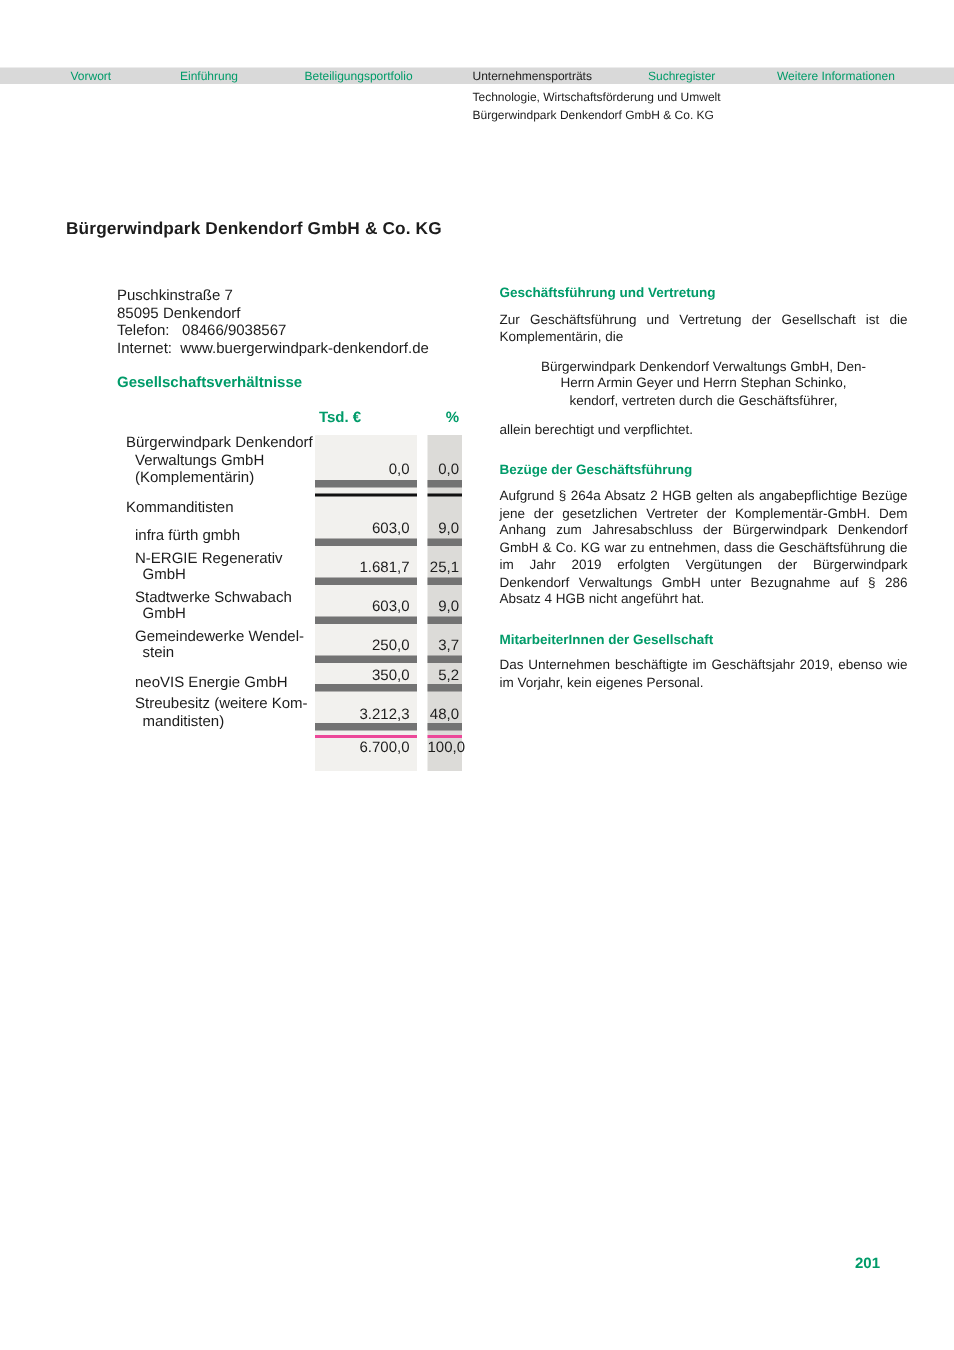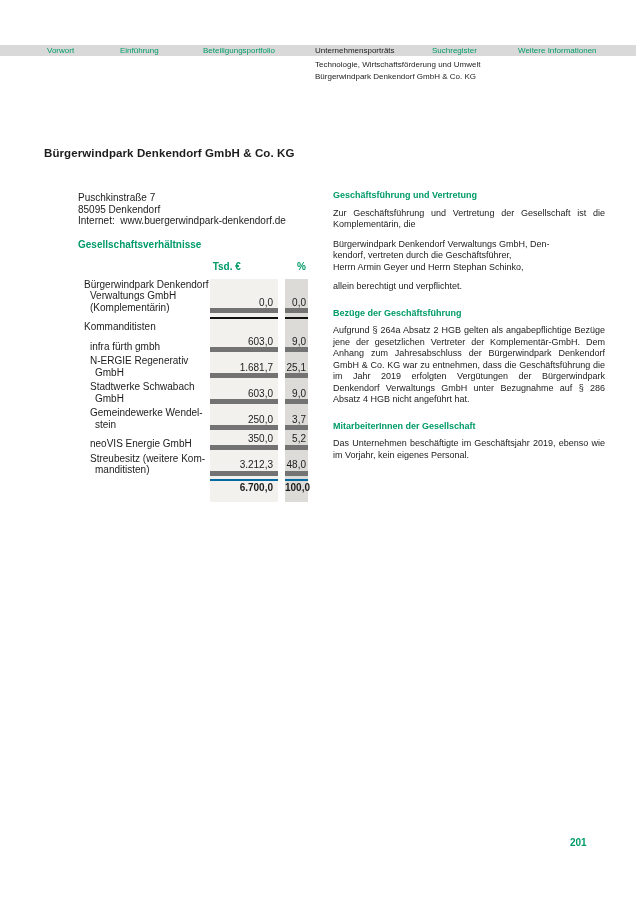--- a/index.html
+++ b/index.html
@@ -18,21 +18,21 @@
 
   
   .leftcol{position:absolute;left:78px;top:192px;width:230px;font-size:10px;line-height:11.5px;}
   .rightcol{position:absolute;left:333px;top:190px;width:272px;font-size:9px;line-height:11.5px;}
 
   .addr div{white-space:pre;}
   .greenhead{color:#009b69;font-weight:bold;}
   .lc-head1{margin-top:12px;}
   .lc-head2{margin-top:20px;margin-bottom:6px;}
   .para{text-align:justify;margin:0 0 8px 0;}
-  .center-block{text-align:left;margin:0 0 8px 0;}
+  .center-block{text-align:center;margin:0 0 8px 0;}
   .sec-head{margin-bottom:6px;}
   .mt{margin-top:15px;}
 
   
   .table{margin-top:11px;}
   .thead{display:flex;align-items:flex-end;margin-bottom:6px;gap:40px;}
   .tlabel{width:132px;}
   .tnum{width:68px;margin-right:7px;text-align:right;padding-right:5px;box-sizing:border-box;}
   .tnum.c2{width:23px;margin-right:0;padding-right:2px;}
   .thead .tnum{font-weight:bold;color:#009b69;}
@@ -40,21 +40,21 @@
   .tbody{position:relative;padding-bottom:4px;}
   .stripe{position:absolute;top:0;bottom:0;z-index:0;}
   .stripe.s1{left:132px;width:68px;background:#f2f1ee;}
   .stripe.s2{left:207px;width:23px;background:#dcdbd8;}
   .trow{display:flex;align-items:flex-end;margin-bottom:3px;position:relative;z-index:1;}
   .trow .val{border-bottom:5px solid #737373;}
   .seprow{display:flex;height:3px;margin-bottom:2px;position:relative;z-index:1;}
   .sepsp{width:132px;}
   .sepc{width:68px;margin-right:7px;border-bottom:2px solid #111;}
   .sepc.c2{width:23px;margin-right:0;}
-  .trow.total .tnum{border-top:2px solid #0369a1;font-weight:bold;padding-top:1px;padding-bottom:2px;}
+  .trow.total .tnum{border-top:2px solid #ec4899;font-weight:normal;padding-top:1px;padding-bottom:2px;}
   .ind1{padding-left:6px;}
   .ind2{padding-left:12px;}
   .ind3{padding-left:17px;}
 
   .pageno{position:absolute;left:570px;top:837px;font-size:10px;font-weight:bold;color:#009b69;}
 </style>
 </head>
 <body>
 
 <div class="navbar">
@@ -71,20 +71,21 @@
   <div>Bürgerwindpark Denkendorf GmbH &amp; Co. KG</div>
 </div>
 
 <div class="title">Bürgerwindpark Denkendorf GmbH &amp; Co. KG</div>
 
 <div class="leftcol">
 
   <div class="addr">
     <div>Puschkinstraße 7</div>
     <div>85095 Denkendorf</div>
+    <div>Telefon:   08466/9038567</div>
     <div>Internet:  www.buergerwindpark-denkendorf.de</div>
   </div>
 
   <div class="greenhead lc-head1">Gesellschaftsverhältnisse</div>
 
   <div class="table">
     <div class="thead">
       <div class="tlabel"></div>
       <div class="tnum c1">Tsd. €</div>
       <div class="tnum c2">%</div>
@@ -177,22 +178,22 @@
   </div>
 
 </div>
 
 <div class="rightcol">
 
   <div class="greenhead sec-head">Geschäftsführung und Vertretung</div>
   <p class="para">Zur Geschäftsführung und Vertretung der Gesellschaft ist die Komplementärin, die</p>
   <div class="center-block">
     <div>Bürgerwindpark Denkendorf Verwaltungs GmbH, Den-</div>
+    <div>Herrn Armin Geyer und Herrn Stephan Schinko,</div>
     <div>kendorf, vertreten durch die Geschäftsführer,</div>
-    <div>Herrn Armin Geyer und Herrn Stephan Schinko,</div>
   </div>
   <p class="para">allein berechtigt und verpflichtet.</p>
 
   <div class="greenhead sec-head mt">Bezüge der Geschäftsführung</div>
   <p class="para">Aufgrund § 264a Absatz 2 HGB gelten als angabepflichtige Bezüge jene der gesetzlichen Vertreter der Komplementär-GmbH. Dem Anhang zum Jahresabschluss der Bürgerwindpark Denkendorf GmbH &amp; Co. KG war zu entnehmen, dass die Geschäftsführung die im Jahr 2019 erfolgten Vergütungen der Bürgerwindpark Denkendorf Verwaltungs GmbH unter Bezugnahme auf § 286 Absatz 4 HGB nicht angeführt hat.</p>
 
   <div class="greenhead sec-head mt">MitarbeiterInnen der Gesellschaft</div>
   <p class="para">Das Unternehmen beschäftigte im Geschäftsjahr 2019, ebenso wie im Vorjahr, kein eigenes Personal.</p>
 </div>
 

